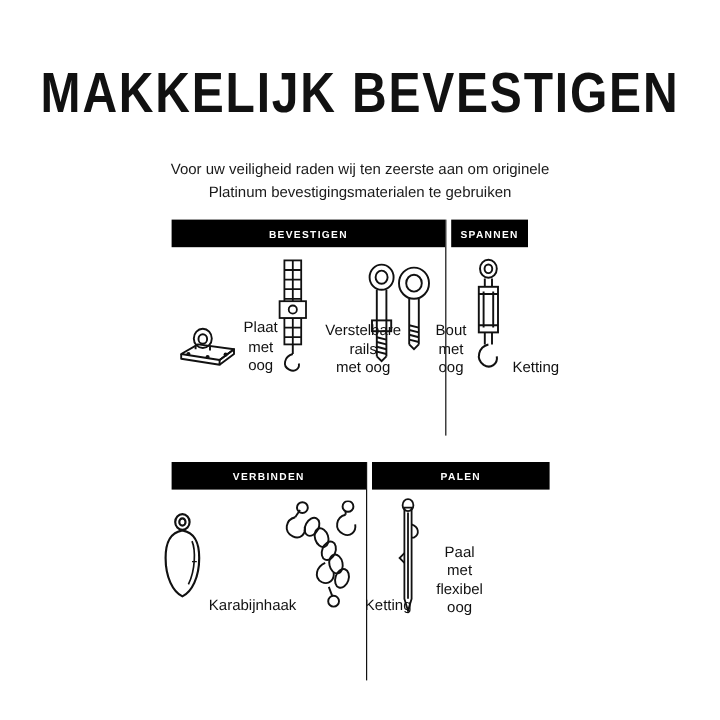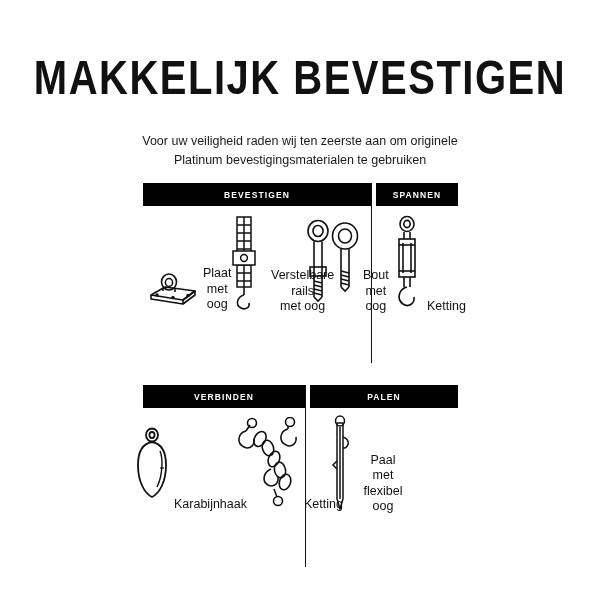--- a/index.html
+++ b/index.html
@@ -71,21 +71,21 @@
     align-items: center;
     justify-content: center;
     box-sizing: border-box;
   }
   .banner-gap {
     width: 5px;
     background: #ffffff;
   }
 
   .sec1-banner-a { width: 228px; }
-  .sec1-banner-b { width: 82px; }
+  .sec1-banner-b { width: 64px; }
   .sec2-banner-a { width: 162px; }
   .sec2-banner-b { width: 148px; }
 
   
   .divider {
     position: absolute;
     width: 1px;
     background: #111111;
   }
   .divider-1 {

